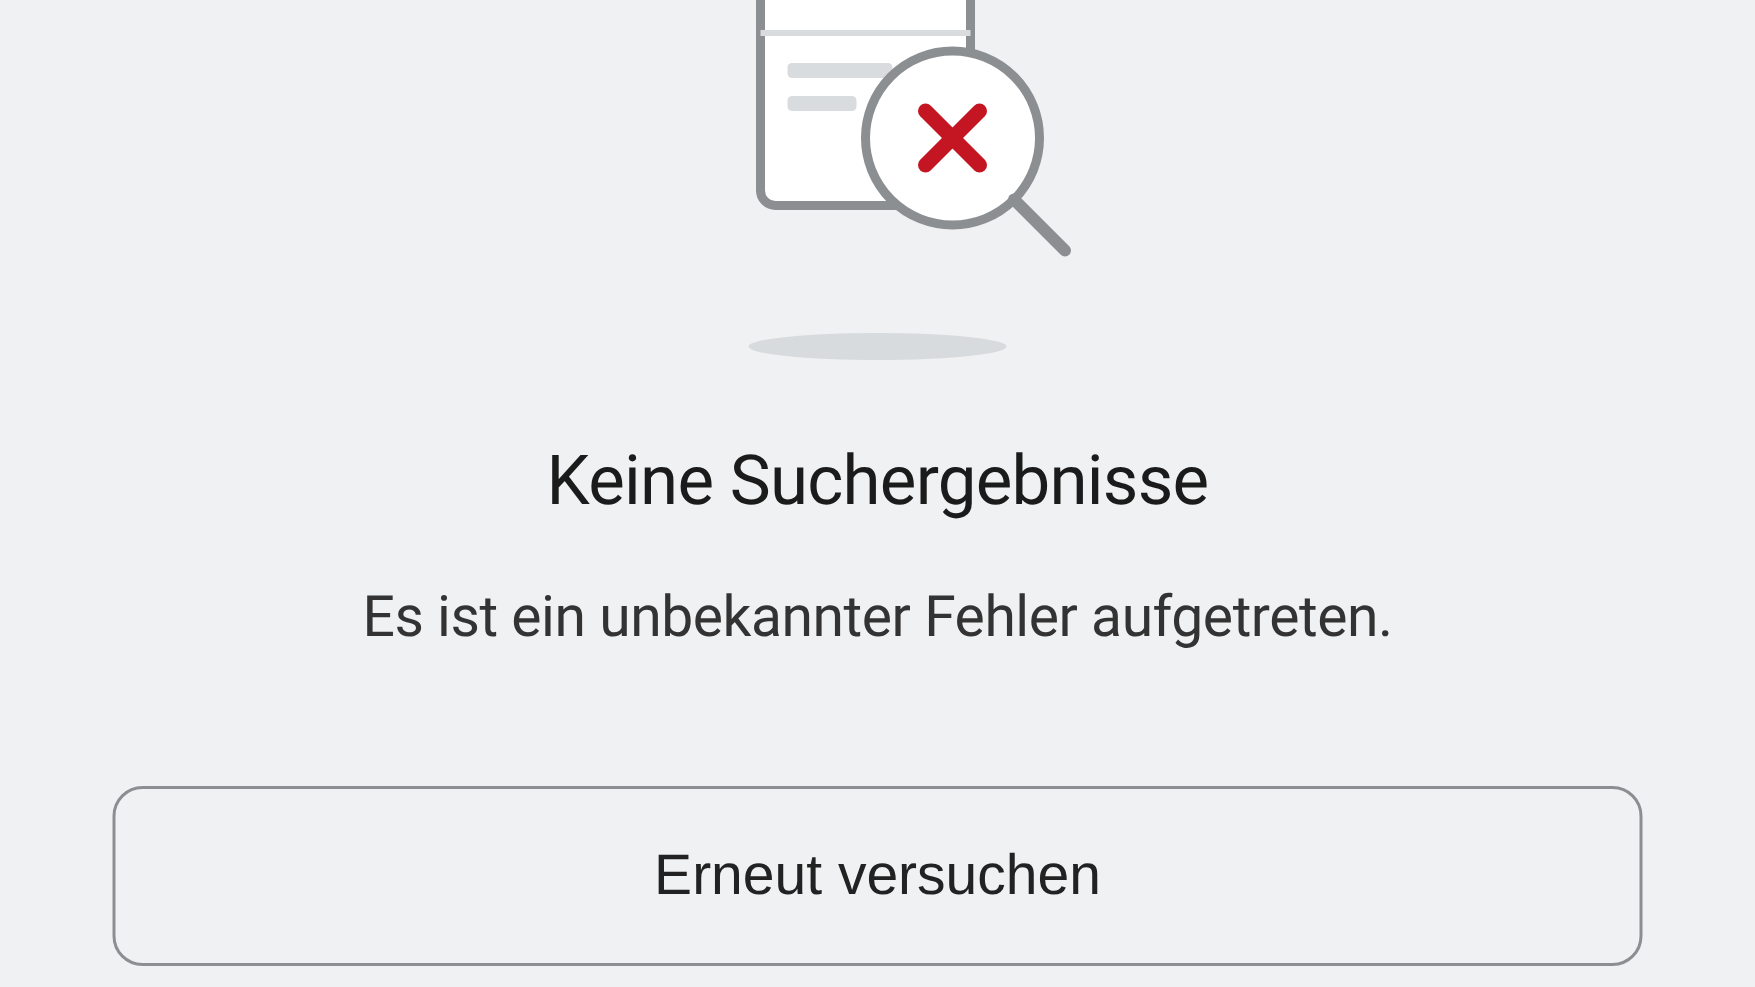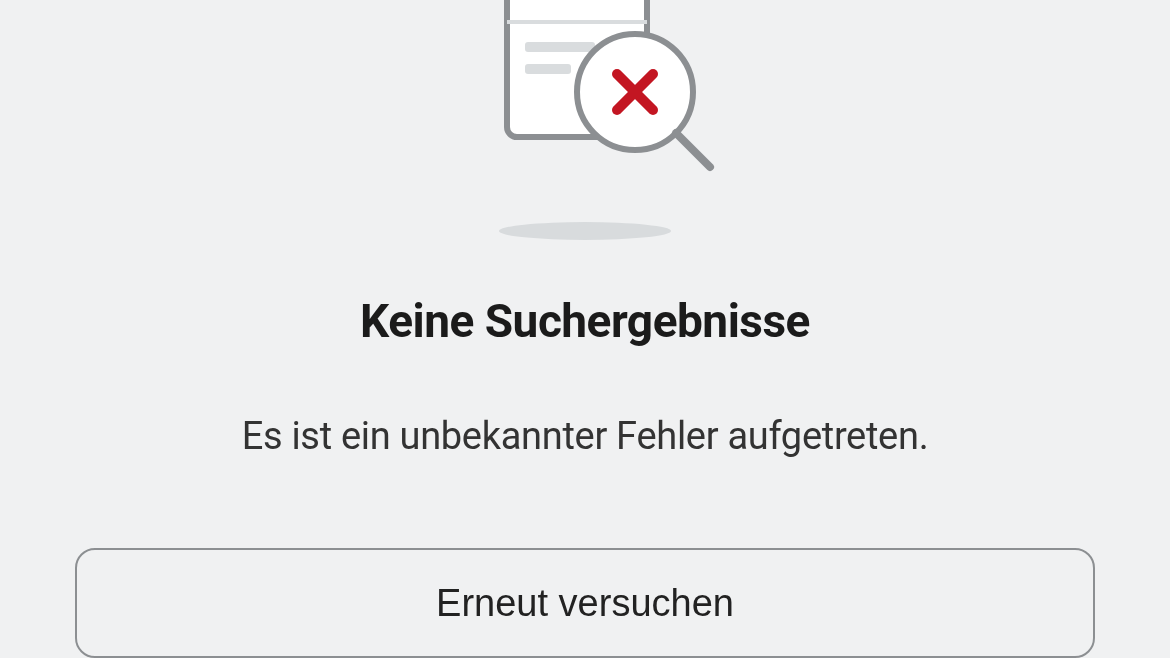--- a/index.html
+++ b/index.html
@@ -24,26 +24,26 @@
       left: 50%;
       transform: translateX(-50%);
       width: 172px;
       height: 18px;
       background: #d8dbdd;
       border-radius: 50%;
     }
     .heading {
       margin-top: 54px;
       font-size: 46px;
-      font-weight: 700;
+      font-weight: 400;
       color: #1b1b1b;
       letter-spacing: -0.5px;
     }
     .subtext {
-      margin-top: 66px;
+      margin-top: 42px;
       font-size: 38px;
       font-weight: 400;
       color: #333;
       letter-spacing: -0.3px;
     }
     .retry-btn {
       margin-top: 90px;
       width: 1020px;
       height: 120px;
       border: 2px solid #8c8f92;

